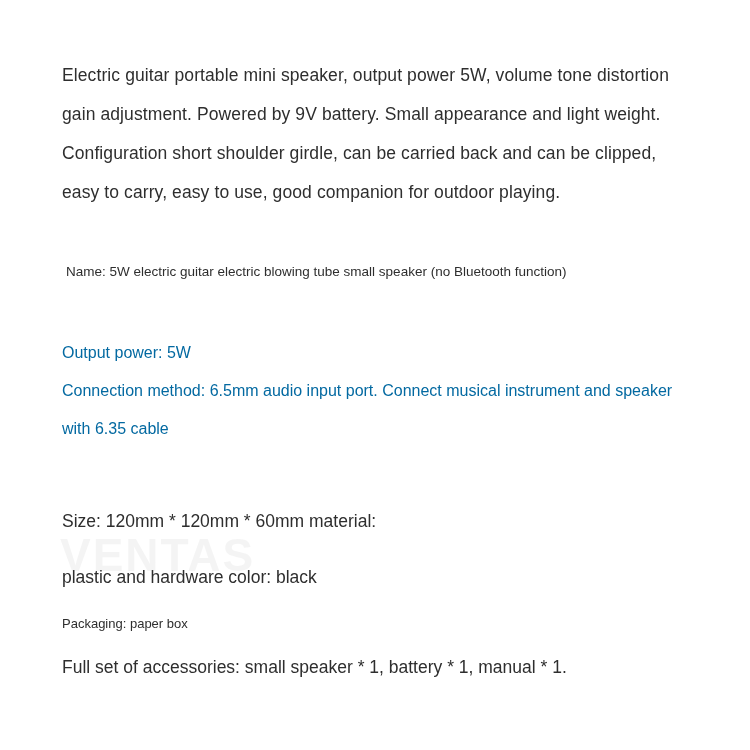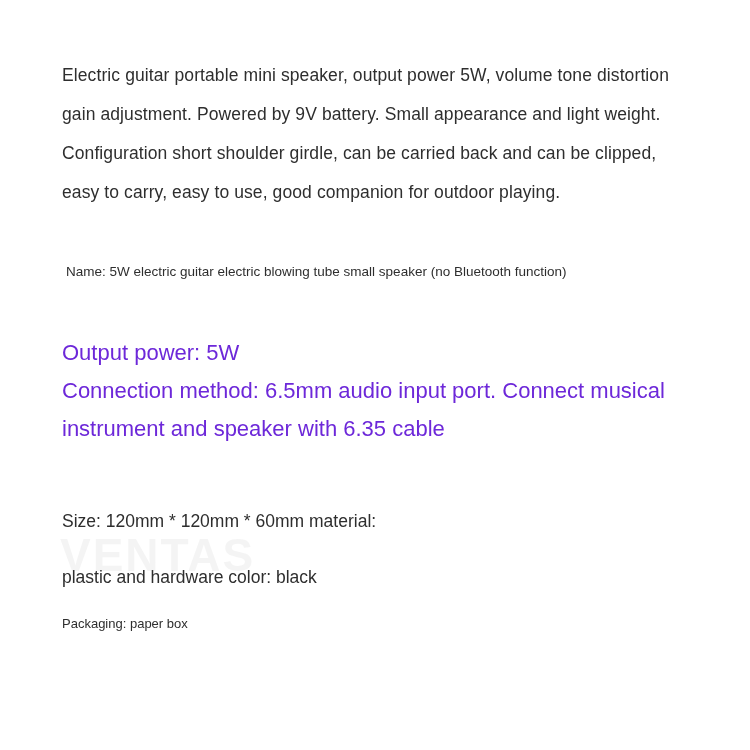--- a/index.html
+++ b/index.html
@@ -31,23 +31,23 @@
   }
   .spacer-a { height: 46px; }
   .name-line {
     font-size: 13.5px;
     line-height: 20px;
     color: #2e2e2e;
     margin: 4px;
   }
   .spacer-b { height: 48px; }
   .spec-big {
-    font-size: 22px;
+    font-size: 16px;
     line-height: 38px;
-    color: #6d28d9;
+    color: #0369a1;
     margin: 0;
     width: 620px;
   }
   .spacer-c { height: 58px; }
   .spec-mid {
     font-size: 17.5px;
     line-height: 30px;
     color: #2e2e2e;
     margin: 0;
   }
@@ -103,16 +103,17 @@
   <div class="spacer-d"></div>
 
   <p class="spec-mid">plastic and hardware color: black</p>
 
   <div class="spacer-e"></div>
 
   <p class="pack-line">Packaging: paper box</p>
 
   <div class="spacer-f"></div>
 
+  <p class="acc-line">Full set of accessories: small speaker * 1, battery * 1, manual * 1.</p>
 
   <div class="watermark">VENTAS</div>
 
 </div>
 
 </body></html>

